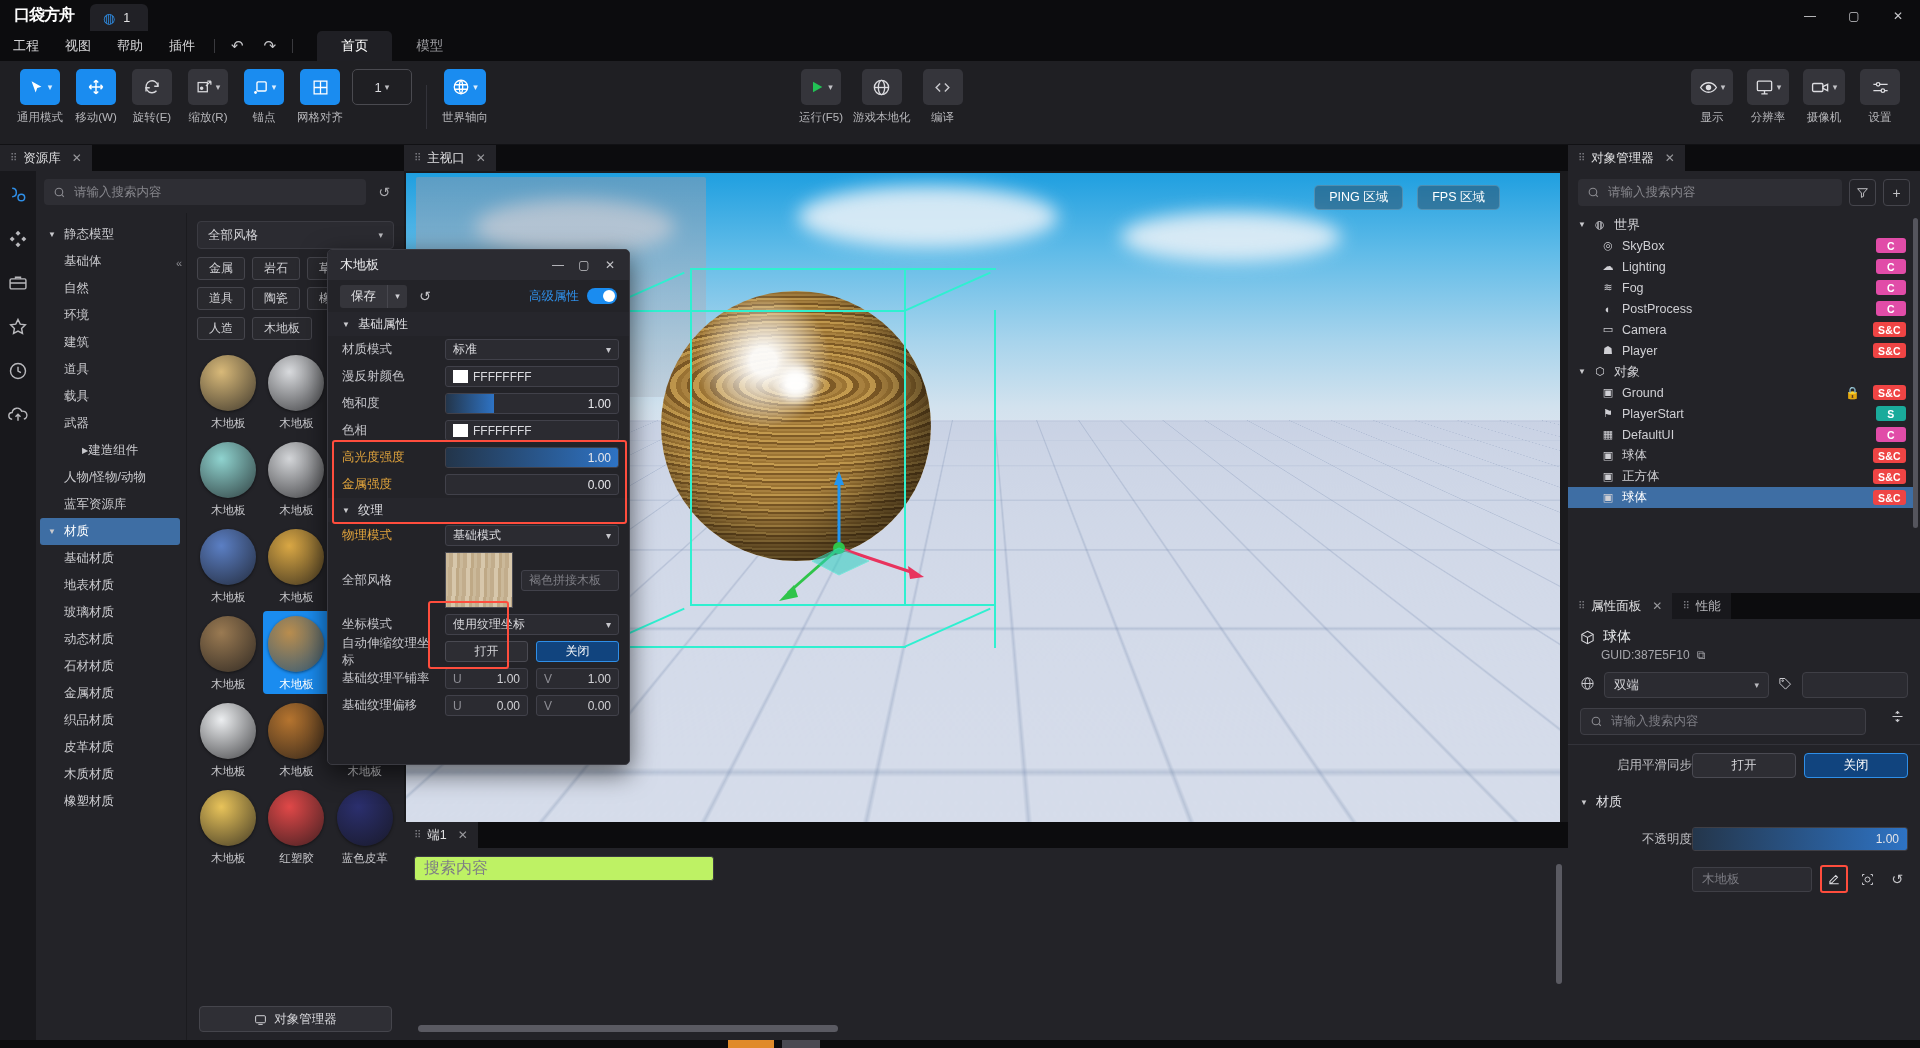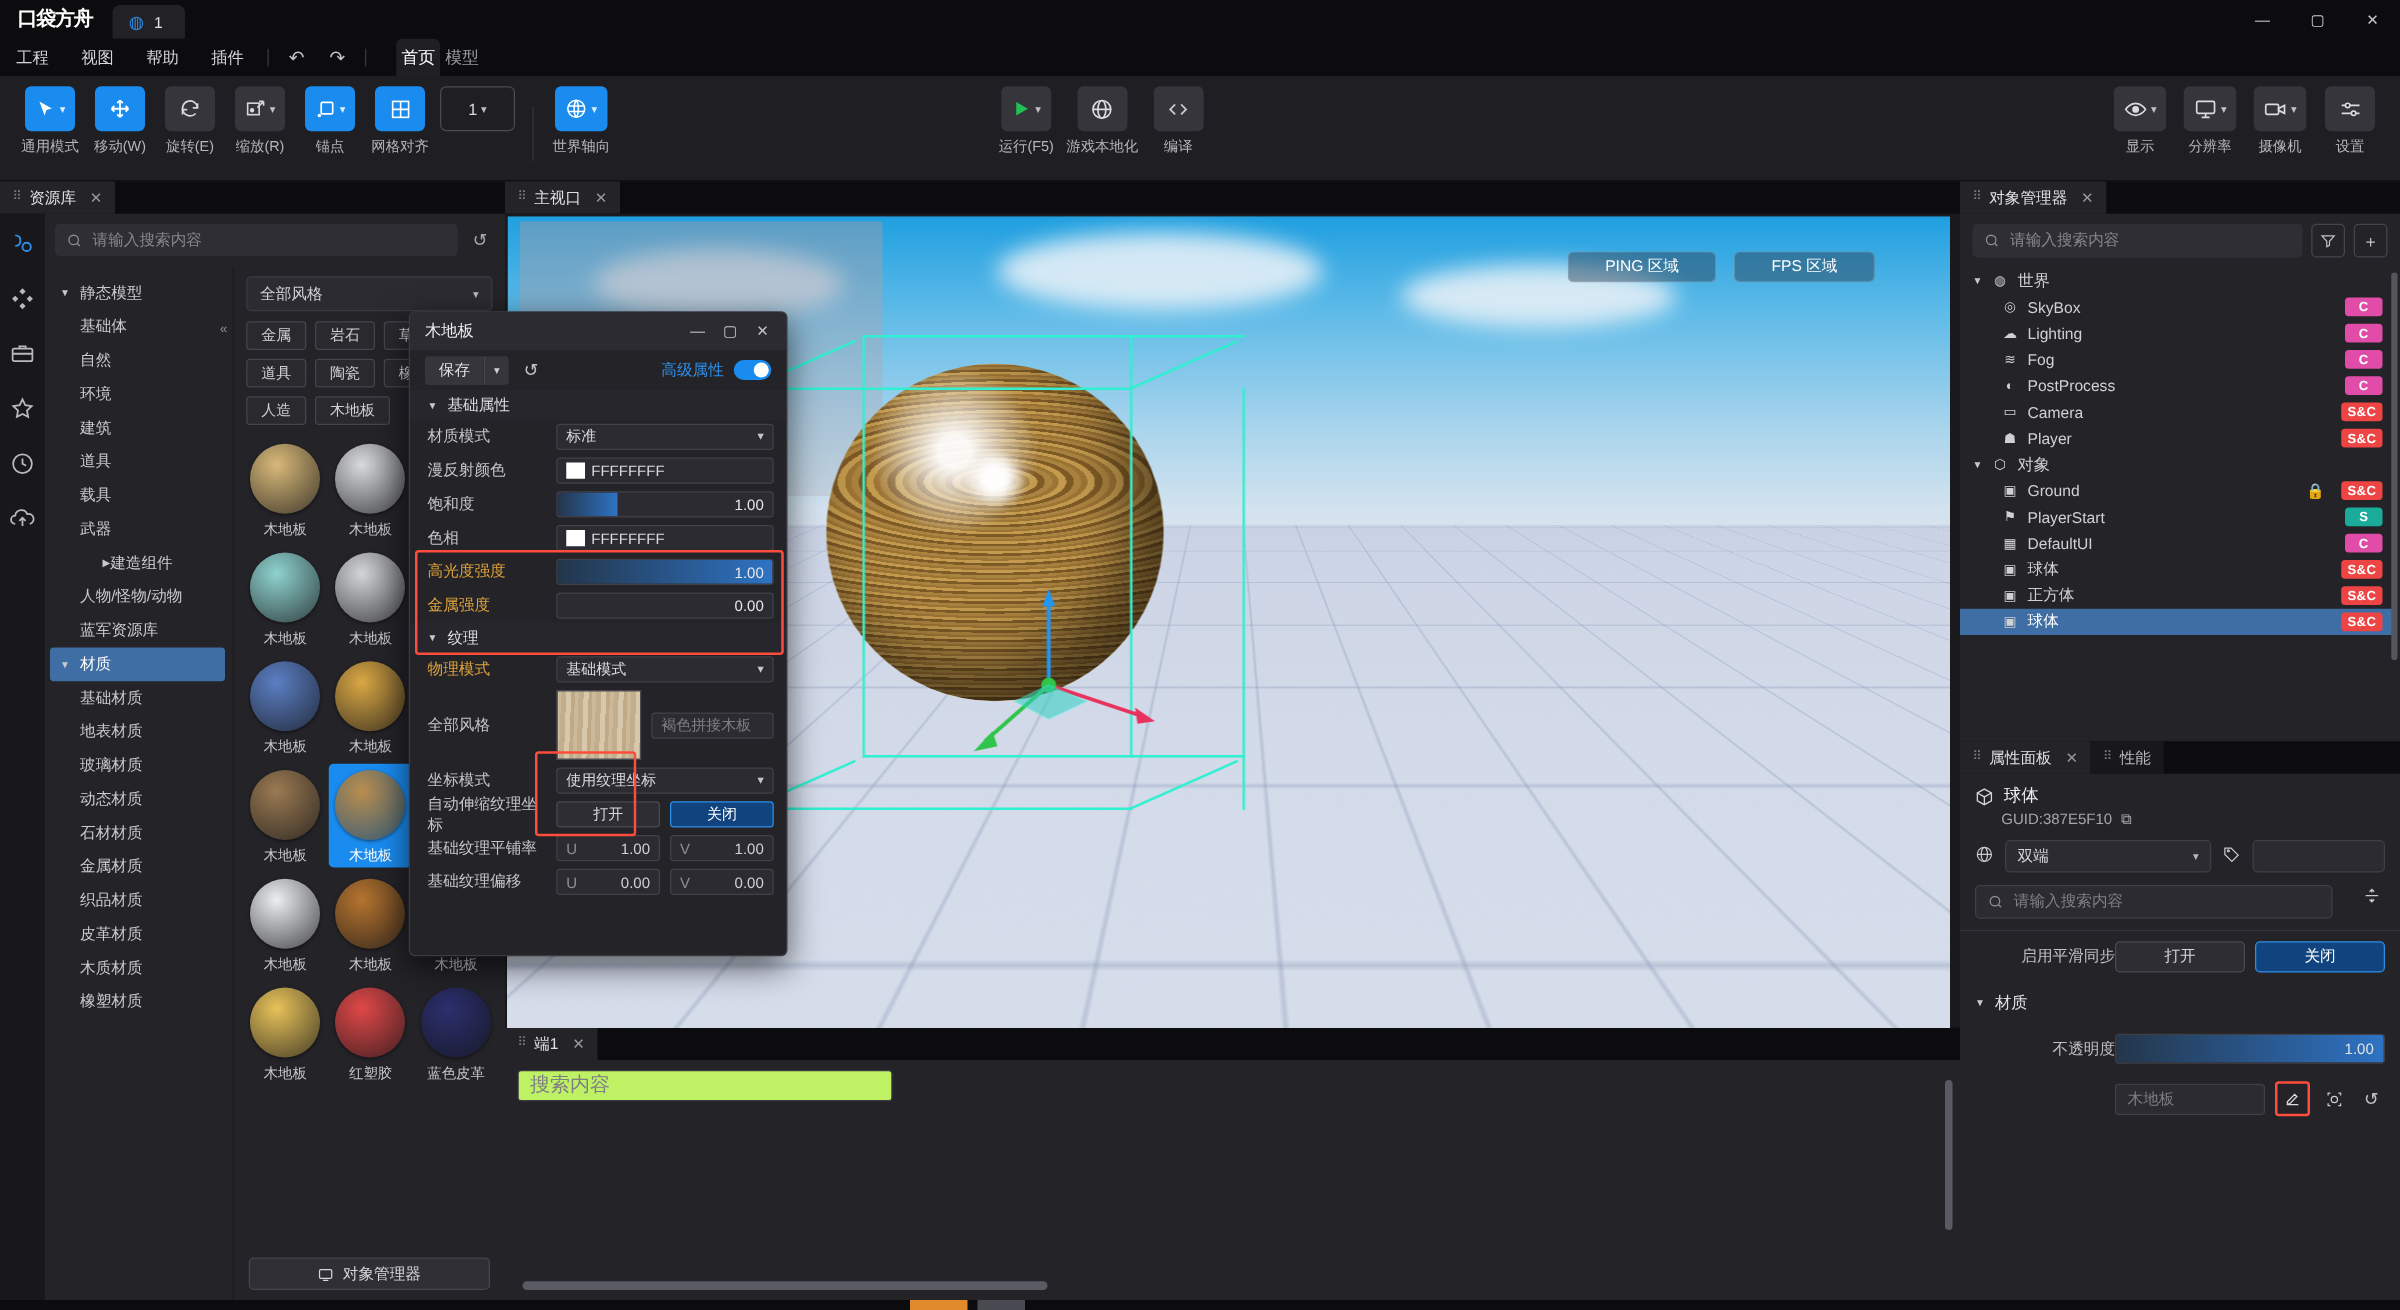--- a/index.html
+++ b/index.html
@@ -35,21 +35,21 @@
 
   
   .menubar {
     height: 30px; background: #0c0c0e; display:flex; align-items:stretch; flex:0 0 30px;
     position:relative;
   }
   .menuitem { display:flex; align-items:center; padding: 0 13px; font-size:13px; color:#d6d6d8; }
   .menu-sep { width:1px; background:#3a3a3e; margin: 8px 6px; }
   .menu-icon { display:flex; align-items:center; padding:0 10px; color:#c5c5c8; font-size:15px; }
   .mode-tabs { display:flex; align-items:stretch; margin-left:18px; }
-  .mode-tab { display:flex; align-items:center; padding: 0 4px; font-size:13.5px; color:#9a9a9e; }
+  .mode-tab { display:flex; align-items:center; padding: 0 24px; font-size:13.5px; color:#9a9a9e; }
   .mode-tab.active { background:#1f1f24; color:#ffffff; border-radius:5px 5px 0 0; }
 
   
   .toolbar {
     height: 84px; background:#1f1f23; flex:0 0 84px; display:flex; align-items:center;
     padding: 0 12px; border-bottom:1px solid #111114; position:relative;
   }
   .tgroup { display:flex; align-items:flex-start; height:100%; padding-top:8px; }
   .tool {
     display:flex; flex-direction:column; align-items:center; width:auto; min-width:48px;
@@ -156,21 +156,21 @@
       repeating-linear-gradient(0deg, rgba(120,140,175,.30) 0 1px, transparent 1px 42px),
       linear-gradient(#c9d2e4, #dfe4ef);
     transform: perspective(330px) rotateX(67deg);
     transform-origin: center top;
   }
   .hud {
     position:absolute; top:12px; left:0; right:0; display:flex; justify-content:center; gap:14px;
   }
   .hudpill {
     background: rgba(40,60,80,.45); border:1px solid rgba(255,255,255,.18); border-radius:5px;
-    color:#fff; font-size:12.5px; padding:3px 29px; backdrop-filter: blur(2px); margin-top: 16px;
+    color:#fff; font-size:12.5px; padding:3px 14px; backdrop-filter: blur(2px);
   }
   .chatlabel {
     position:absolute; left:94px; top:106px; color:#e6e9ec; font-size:17px; font-weight:600;
     text-shadow: 0 1px 3px rgba(0,0,0,.45);
   }
   .chatbox {
     position:absolute; left:10px; top:4px; width:290px; height:220px;
     background: linear-gradient(#8c9bae, #b9c3cf); opacity:.55; border-radius:2px;
   }
   .sphere {

